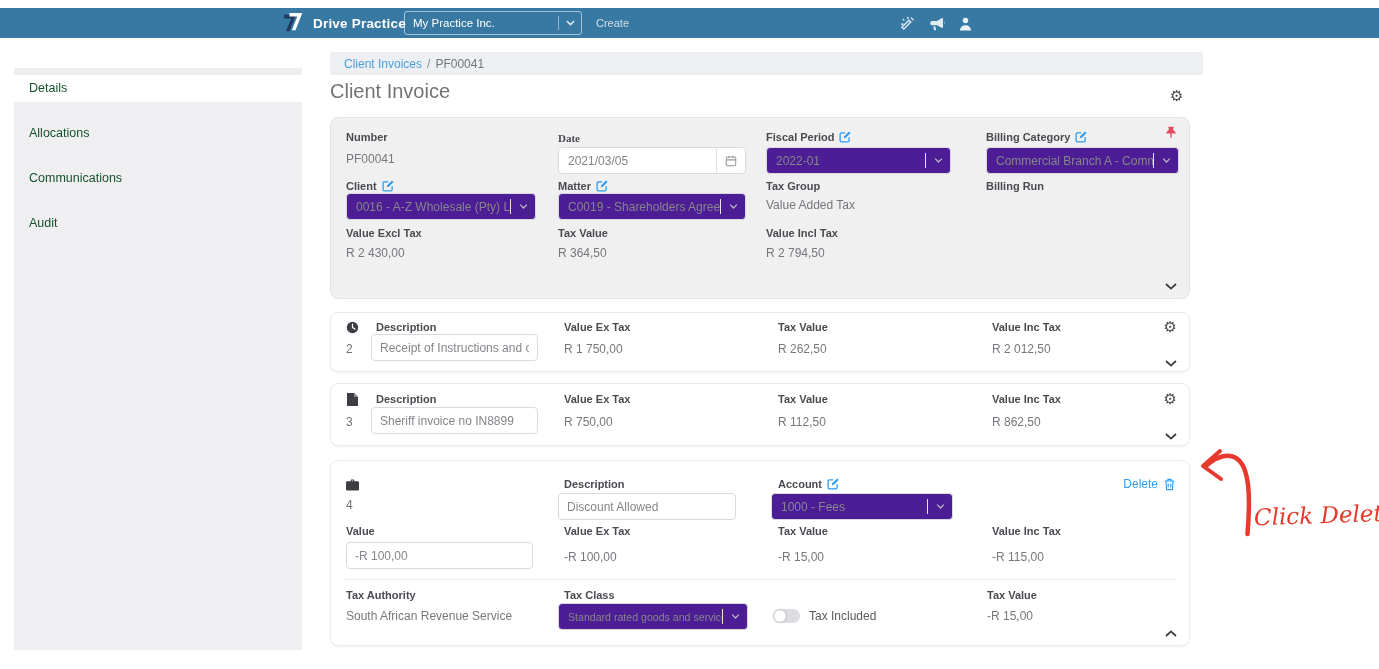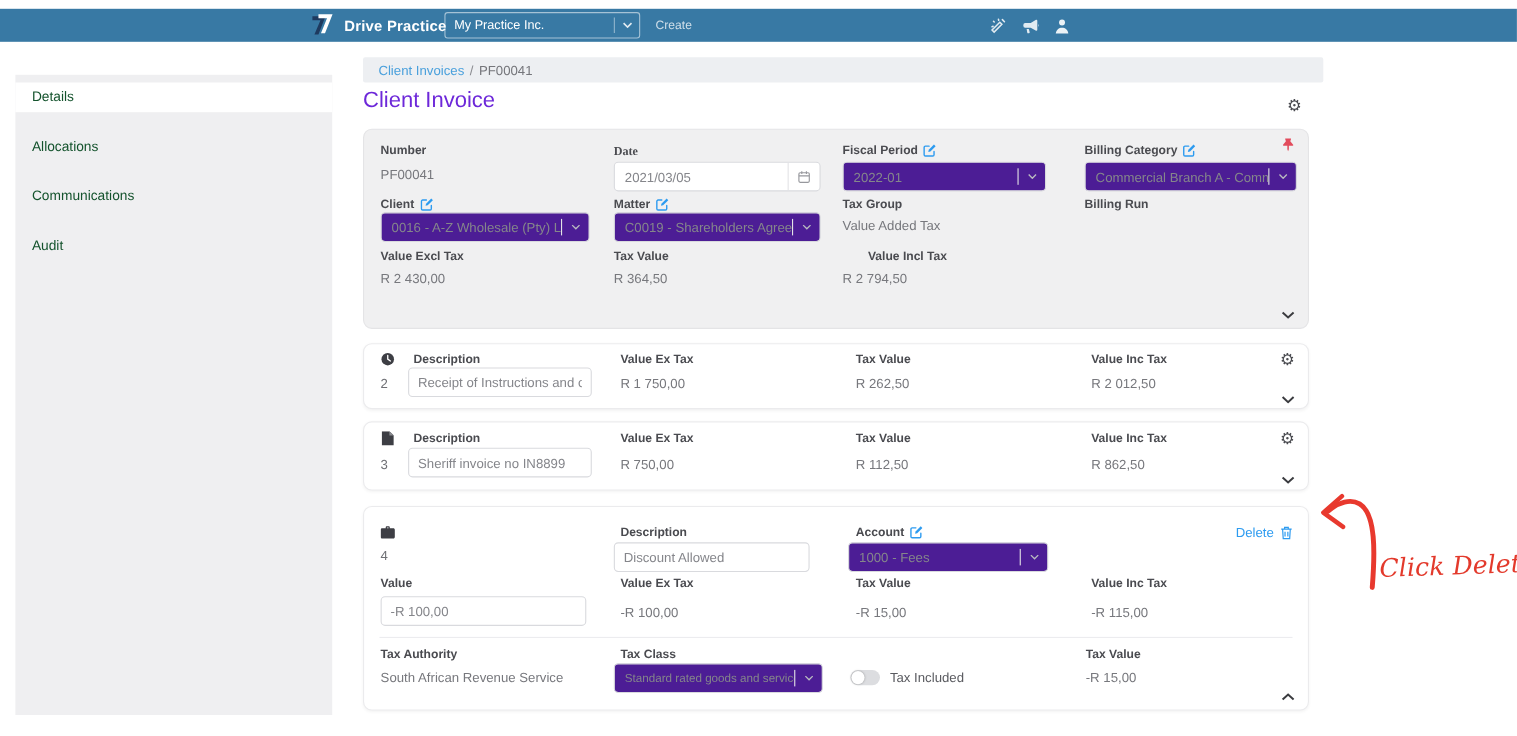--- a/index.html
+++ b/index.html
@@ -23,21 +23,21 @@
   .sidebar{position:absolute;left:14px;top:68px;width:288px;height:582px;background:#efeff1;padding-top:7px;box-sizing:border-box;}
   .side-item{height:27px;line-height:27px;margin-bottom:18px;padding-left:15px;font-size:12.5px;color:#14532d;cursor:pointer;}
   .side-item.active{background:#fff;}
 
   
   .breadcrumb{position:absolute;left:330px;top:52px;width:873px;height:23px;background:#edeff2;border-radius:2px;
           display:flex;align-items:center;padding-left:14px;box-sizing:border-box;font-size:12px;}
   .bc-link{color:#4aa0dc;cursor:pointer;}
   .bc-sep{color:#8a8b90;margin:0 5px;}
   .bc-cur{color:#75767b;}
-  .page-title{position:absolute;left:330px;top:80px;font-size:20px;font-weight:400;color:#6d28d9;margin:0;}
+  .page-title{position:absolute;left:330px;top:80px;font-size:20px;font-weight:400;color:#737373;margin:0;}
   .gear{font-family:"DejaVu Sans",sans-serif;font-size:15px;color:#4a4b50;line-height:1;cursor:pointer;}
   .page-gear{position:absolute;left:1170px;top:89px;}
 
   
   .card{position:absolute;left:330px;width:860px;border-radius:8px;box-sizing:border-box;}
   .card.gray{background:#f0f0f1;border:1px solid #e4e4e6;}
   .card.white{background:#fff;border:1px solid #ebebed;box-shadow:0 1px 3px rgba(0,0,0,.05);}
   .abs{position:absolute;}
   .lbl{font-size:11px;font-weight:700;color:#4a4b50;display:flex;align-items:center;gap:5px;white-space:nowrap;}
   .val{font-size:12px;color:#77787d;white-space:nowrap;}
@@ -207,21 +207,21 @@
       <span class="scaret">
           <svg width="9" height="5" viewBox="0 0 10 6" fill="none" stroke="#b9bac0" stroke-width="1.5">
             <path d="M1 .8L5 4.8 9 .8"></path>
           </svg>
         </span>
     </div>
     <span class="abs val" style="left:435px;top:80px;">Value Added Tax</span>
 
     <span class="abs lbl" style="left:15px;top:109px;">Value Excl Tax</span>
     <span class="abs lbl" style="left:227px;top:109px;">Tax Value</span>
-    <span class="abs lbl" style="left:458px;top:109px;text-align:right;">Value Incl Tax</span>
+    <span class="abs lbl" style="left:435px;top:109px;text-align:right;">Value Incl Tax</span>
     <span class="abs val" style="left:15px;top:128px;">R 2 430,00</span>
     <span class="abs val" style="left:227px;top:128px;">R 364,50</span>
     <span class="abs val" style="left:435px;top:128px;">R 2 794,50</span>
 
     <span class="abs chev" style="right:12px;bottom:8px;">
       <svg width="12" height="7" viewBox="0 0 12 7" fill="none" stroke="#3b3c40" stroke-width="1.8">
           <path d="M1 1l5 4.6L11 1"></path>
         </svg>
     </span>
   </div>

